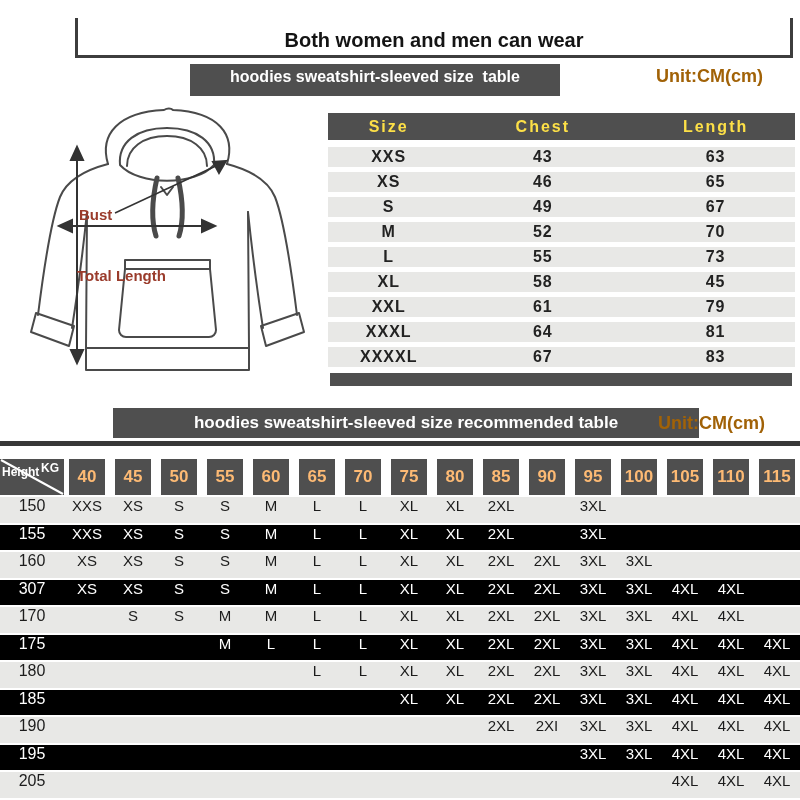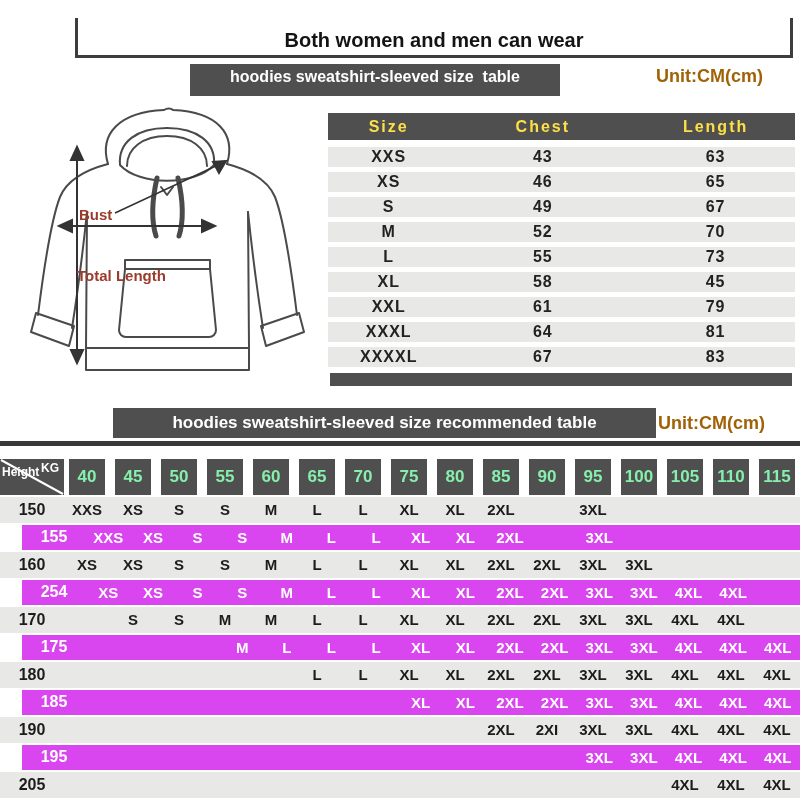--- a/index.html
+++ b/index.html
@@ -10,21 +10,21 @@
              font-size:21px;font-weight:bold;color:#141414;white-space:nowrap;}
   .banner-l2{position:absolute;left:75px;top:29px;width:718px;text-align:center;
              font-size:20px;font-weight:bold;color:#141414;}
   .bracket{position:absolute;left:75px;top:18px;width:712px;height:37px;
            border-left:3px solid #3d3d3d;border-right:3px solid #3d3d3d;
            border-bottom:3px solid #3d3d3d;}
   
   .gbar{position:absolute;background:#4f4f4f;color:#fff;font-weight:bold;
         text-align:center;white-space:pre;}
   #bar1{left:190px;top:64px;width:370px;height:32px;line-height:26px;font-size:16px;}
-  #bar2{left:113px;top:408px;width:543px;height:30px;line-height:30px;font-size:17px;}
+  #bar2{left:113px;top:408px;width:586px;height:30px;line-height:30px;font-size:17px;}
   .unit{position:absolute;font-weight:bold;font-size:18px;color:#a16207;white-space:nowrap;}
   #unit1{left:656px;top:66px;}
   #unit2{left:658px;top:413px;}
   
   .hoodie{position:absolute;left:15px;top:100px;width:305px;height:292px;}
   
   .st-header{position:absolute;left:328px;top:113px;width:467px;height:27px;
              background:#4f4f4f;display:flex;align-items:center;color:#fde047;
              font-weight:bold;font-size:16px;letter-spacing:2px;}
   .st-rows{position:absolute;left:328px;top:147px;width:467px;}
@@ -33,32 +33,32 @@
   .c1{width:26%;text-align:center;}
   .c2{width:40%;text-align:center;}
   .c3{width:34%;text-align:center;}
   .st-footer{position:absolute;left:330px;top:373px;width:462px;height:13px;background:#4f4f4f;}
   
   .divider{position:absolute;left:0;top:441px;width:800px;height:5px;background:#383838;}
   
   .m-header{position:absolute;left:0;top:459px;width:800px;height:36px;display:flex;}
   .hcol{flex:0 0 64px;width:64px;text-align:center;}
   .wcol{flex:1;text-align:center;overflow:visible;}
-  .hcell{margin:0 5px;height:36px;line-height:36px;background:#4f4f4f;color:#86efac;
+  .hcell{margin:0 5px;height:36px;line-height:36px;background:#4f4f4f;color:#fdba74;
          font-weight:bold;font-size:17px;}
   .corner{position:relative;width:64px;height:36px;background:#4f4f4f;color:#fff;font-weight:bold;}
   .corner svg{position:absolute;left:0;top:0;}
   .corner .kg{position:absolute;right:5px;top:2px;font-size:12px;padding-left:24px;}
   .corner .ht{position:absolute;left:2px;bottom:16px;font-size:12px;}
   .m-rows{position:absolute;left:0;top:497px;width:800px;}
-  .mrow{display:flex;align-items:center;height:25.5px;border-bottom:2px solid #fff;
-        font-weight:bold;font-size:15px;}
+  .mrow{display:flex;height:25.5px;border-bottom:2px solid #fff;
+        font-weight:normal;font-size:15px;}
   .mrow .hcol{font-size:16px;}
   .mrow.light{background:#e8e8e6;color:#1c1c1c;}
-  .mrow.dark{background:#d946ef;color:#fff;margin-left:22px;}
+  .mrow.dark{background:#000000;color:#fff;}
 </style>
 </head>
 <body>
 
 <div class="page">
 
   <div class="bracket"></div>
   <div class="banner-l2">Both women and men can wear</div>
 
   <div class="gbar" id="bar1">hoodies sweatshirt-sleeved size  table</div>
@@ -271,21 +271,21 @@
         <div class="wcol">XL</div>
         <div class="wcol">2XL</div>
         <div class="wcol">2XL</div>
         <div class="wcol">3XL</div>
         <div class="wcol">3XL</div>
         <div class="wcol"></div>
         <div class="wcol"></div>
         <div class="wcol"></div>
       </div>
       <div class="mrow dark">
-        <div class="hcol">254</div>
+        <div class="hcol">307</div>
         <div class="wcol">XS</div>
         <div class="wcol">XS</div>
         <div class="wcol">S</div>
         <div class="wcol">S</div>
         <div class="wcol">M</div>
         <div class="wcol">L</div>
         <div class="wcol">L</div>
         <div class="wcol">XL</div>
         <div class="wcol">XL</div>
         <div class="wcol">2XL</div>

